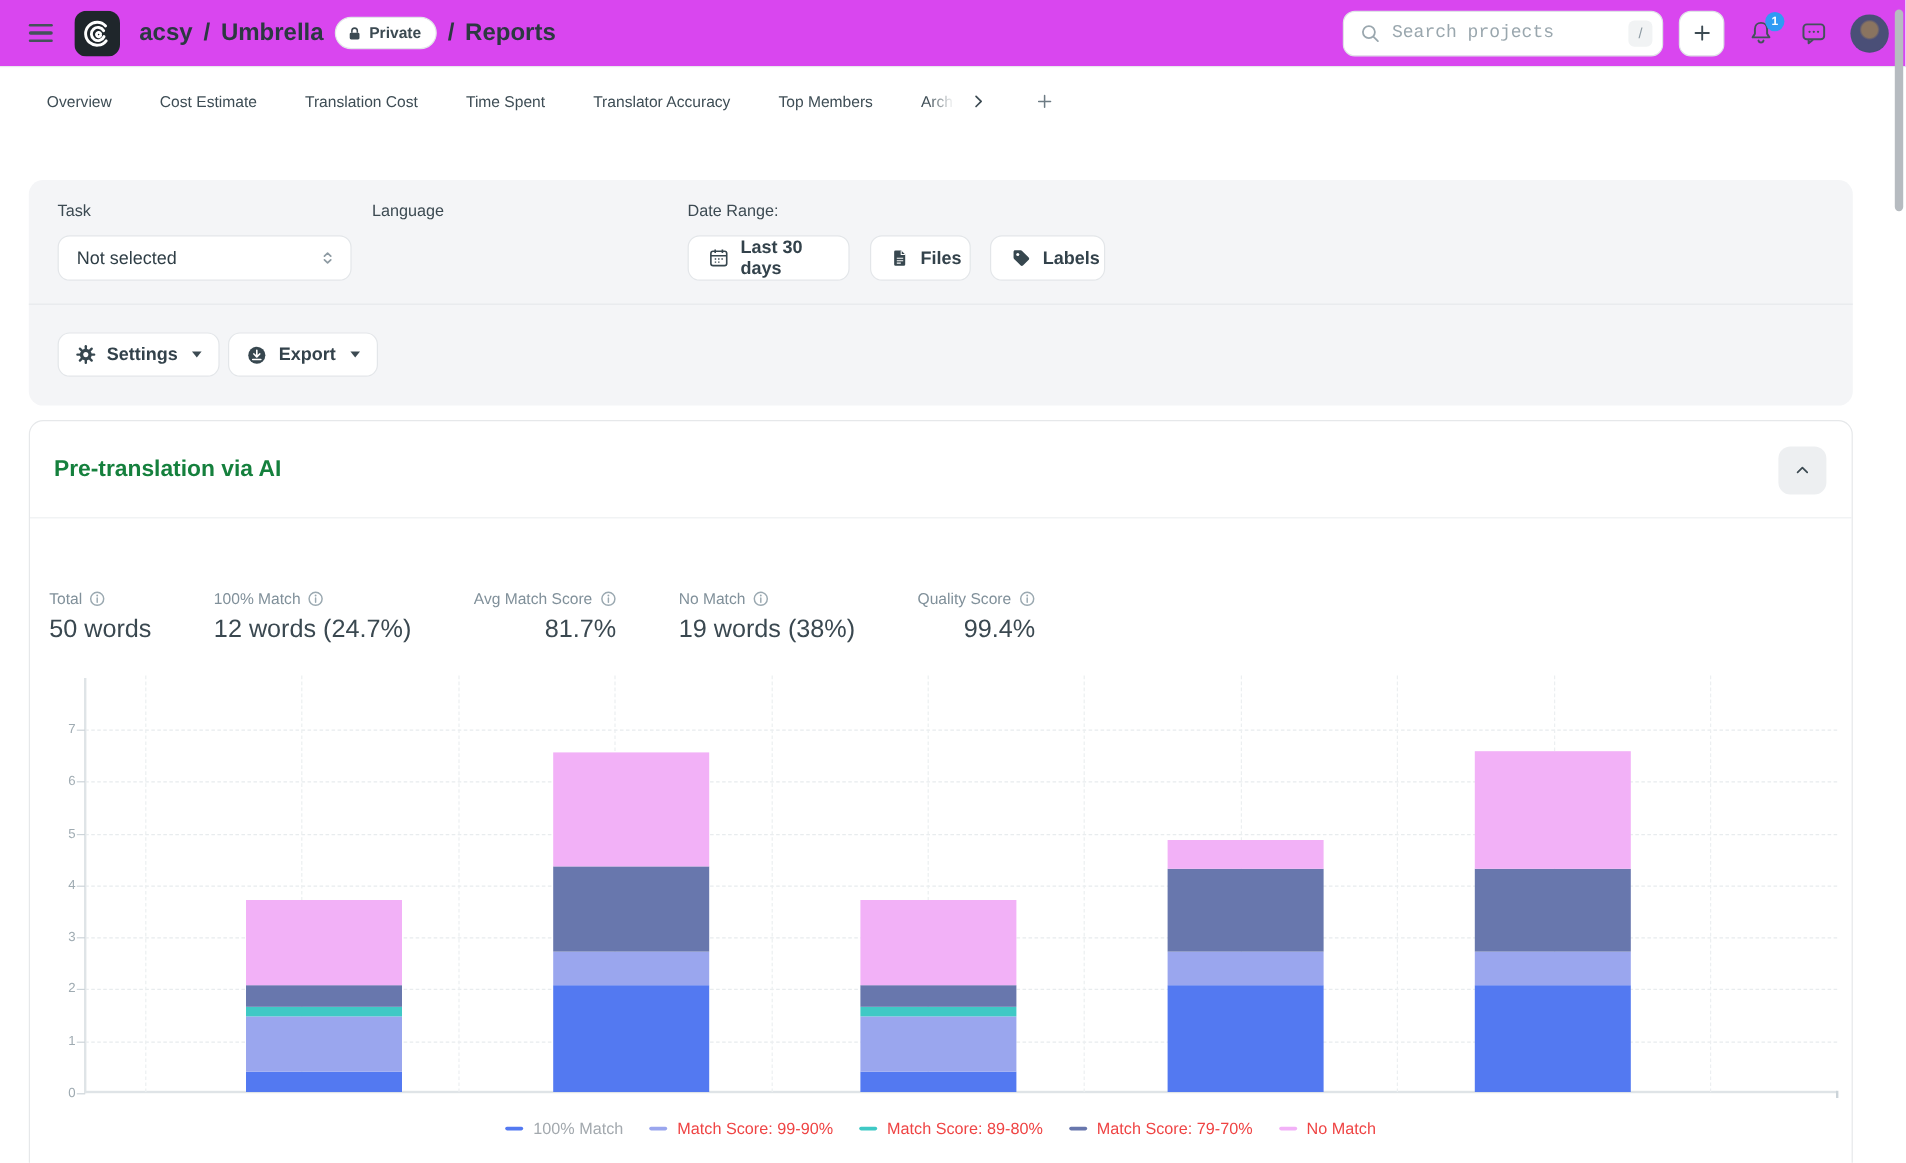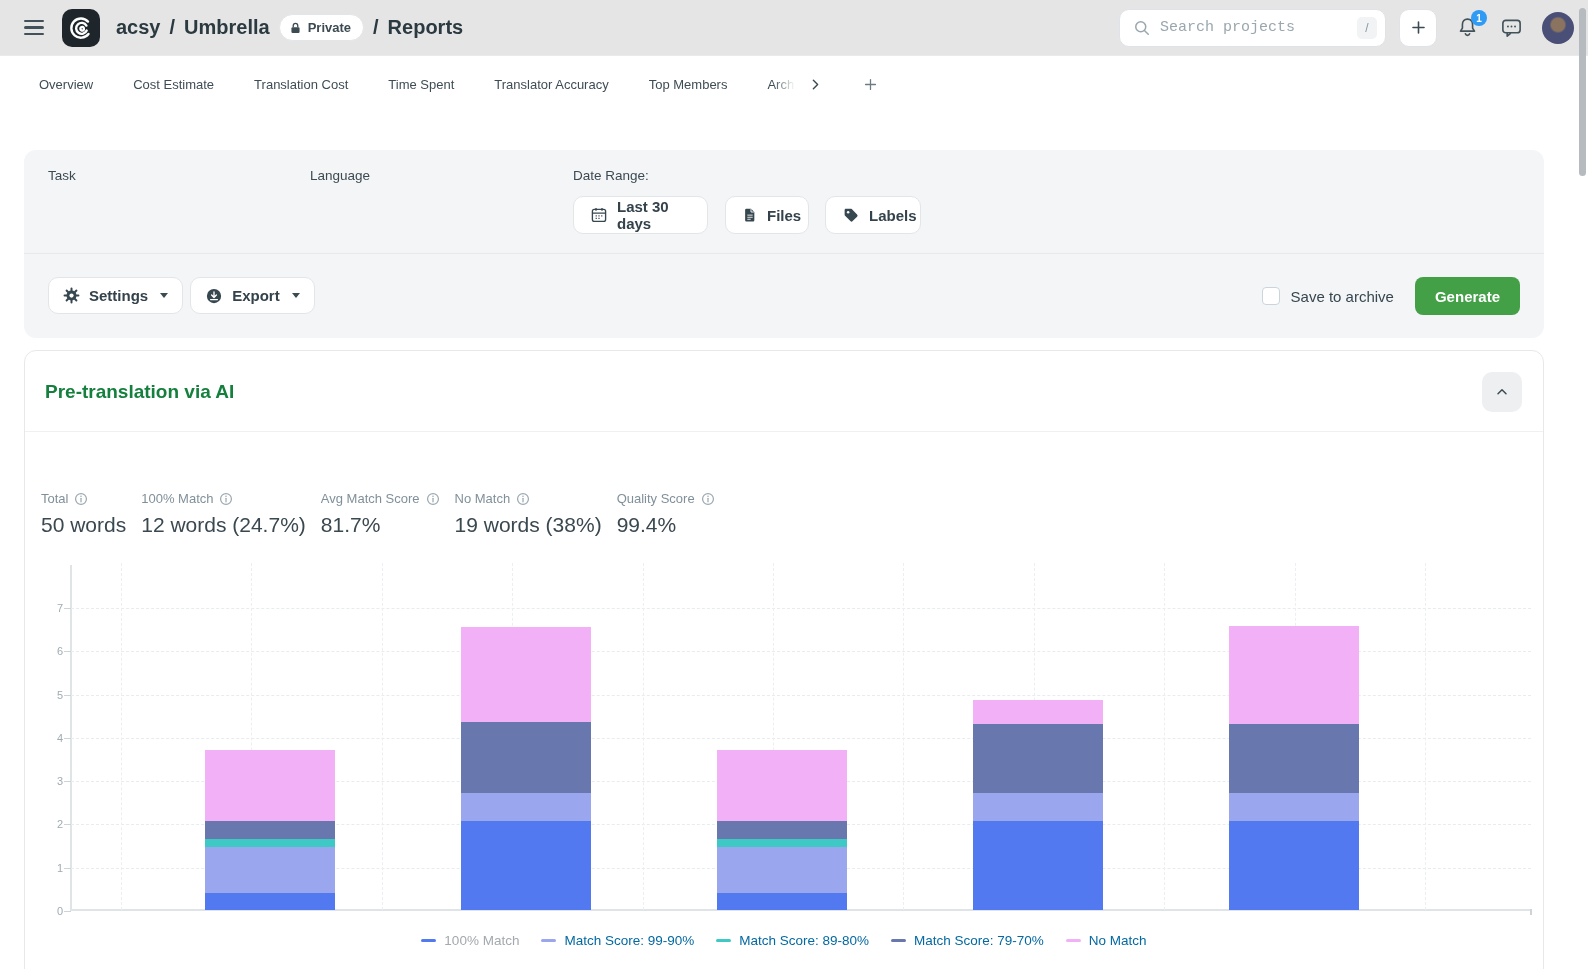--- a/index.html
+++ b/index.html
@@ -4,21 +4,21 @@
 <style>
   :root{
     --accent:#43a047; --tab-bg:#e7f3e8; --tab-green:#55a95c; --badge-blue:#2f9bf4;
     --ink:#37474f; --ink2:#3c4a52; --muted:#80909a; --line:#e8eaed; --ctl-border:#dfe3e7;
   }
   *{box-sizing:border-box;margin:0;padding:0;}
   html,body{width:1588px;height:969px;}
   body{position:relative;overflow:hidden;background:#fff;font-family:"Liberation Sans","DejaVu Sans",sans-serif;color:var(--ink);}
   svg{display:block;}
   
-  .header{position:absolute;top:0;left:0;width:1588px;height:56px;display:flex;align-items:center;padding:0 14px 0 24px;border-bottom:1px solid var(--line);background:#e5e5e5;}
+  .header{position:absolute;top:0;left:0;width:1588px;height:56px;display:flex;align-items:center;padding:0 14px 0 24px;border-bottom:1px solid var(--line);background:#d946ef;}
   .hamburger{width:20px;height:16px;display:flex;flex-direction:column;justify-content:space-between;cursor:pointer;margin-right:18px;}
   .hamburger i{display:block;height:2.4px;background:#43525a;border-radius:2px;}
   .logo{margin-right:16px;}
   .breadcrumb{display:flex;align-items:center;gap:9px;font-size:20px;font-weight:700;color:#2b3940;white-space:nowrap;}
   .bc-sep{color:#2b3940;font-weight:700;}
   .badge-private{display:inline-flex;align-items:center;gap:6px;height:27px;padding:0 12px 0 9px;border:1px solid #e2e6e9;border-radius:14px;background:#fff;font-size:13px;font-weight:700;color:#3c4a52;}
   .header-right{margin-left:auto;display:flex;align-items:center;}
   .searchbox{display:flex;align-items:center;width:267px;height:38px;border:1px solid var(--ctl-border);border-radius:10px;padding:0 8px 0 12px;background:#fff;}
   .searchbox input{flex:1;border:none;outline:none;font-size:15px;color:#3c4a52;margin-left:8px;font-family:Liberation Mono, monospace;background:transparent;}
   .searchbox input::placeholder{color:#9aa7ae;}
@@ -54,39 +54,39 @@
   .caret{width:0;height:0;border-left:4.5px solid transparent;border-right:4.5px solid transparent;border-top:5px solid #3c4a52;margin-left:3px;}
   .checkbox{width:18px;height:18px;border:1.5px solid #ccd4d9;border-radius:4px;background:#fff;cursor:pointer;}
   .save-label{font-size:15px;color:#37474f;margin-right:10px;}
   .generate-btn{height:38px;padding:0 20px;background:var(--accent);border:none;border-radius:8px;color:#fff;font-size:15px;font-weight:700;cursor:pointer;font-family:inherit;}
   
   .report-card{position:absolute;top:350px;left:24px;width:1520px;height:640px;background:#fff;border:1px solid #e6e8ea;border-radius:12px;}
   .card-title{position:absolute;top:30px;left:20px;font-size:19px;font-weight:700;color:#15803d;}
   .collapse-btn{position:absolute;top:21px;right:21px;width:40px;height:40px;border:none;border-radius:10px;background:#edeff1;display:flex;align-items:center;justify-content:center;cursor:pointer;}
   .card-divider{position:absolute;top:80px;left:0;width:100%;height:1px;background:#eef0f2;}
   .section-title{position:absolute;top:96px;left:16px;font-size:17.5px;font-weight:700;color:#2b3940;}
-  .stats-row{position:absolute;top:140px;left:16px;display:flex;gap:15px;}
+  .stats-row{position:absolute;top:140px;left:16px;display:flex;gap:52px;text-align:right;}
   .stat-label{display:flex;align-items:center;gap:6px;font-size:13px;color:var(--muted);}
   .stat-value{margin-top:7px;font-size:21px;font-weight:500;color:#3a4850;}
   .info{display:flex;}
   
   .chart-plot{position:absolute;top:212px;left:16px;width:1492px;height:348px;}
   .ytick{position:absolute;left:0;width:22px;text-align:right;font-size:11px;color:#9fabb2;line-height:14px;}
   .ytickmark{position:absolute;left:23px;width:7px;height:1px;background:#ccd4d9;}
   .hgrid{position:absolute;left:30px;right:2px;height:0;border-top:1.5px dashed #e8ecee;}
   .vgrid{position:absolute;top:0;height:347px;width:0;border-left:1.5px dashed #eceff1;}
   .yaxis{position:absolute;left:29px;top:2px;width:1.5px;height:346px;background:#dfe4e7;}
   .xaxis{position:absolute;left:30px;top:346px;width:1460px;height:2px;background:#dfe4e7;}
   .xaxis-endtick{position:absolute;left:1489px;top:346px;width:1.5px;height:6px;background:#ccd4d9;}
   .bar{position:absolute;bottom:1px;width:130px;height:348px;pointer-events:none;}
   .seg{position:absolute;left:0;width:100%;}
   .chart-legend{position:absolute;top:582px;left:0;width:100%;display:flex;justify-content:center;align-items:center;gap:22px;}
   .lg-item{display:flex;align-items:center;gap:8px;cursor:pointer;}
   .lg-dash{width:15px;height:3px;border-radius:2px;}
-  .lg-label{font-size:13.5px;color:#0369a1;}
+  .lg-label{font-size:13.5px;color:#ef4444;}
   .lg-label.dim{color:#a3a9ae;}
   
   .page-scrollbar{position:absolute;top:8px;right:2px;width:7px;height:168px;border-radius:4px;background:#b6bbc0;}
 </style>
 </head>
 <body>
 
 <div class="header">
   <div class="hamburger">
       <i></i>
@@ -177,20 +177,28 @@
           <path d="M12 5v14M5 12h14" stroke="#6d7b84" stroke-width="1.8" stroke-linecap="round"></path>
         </svg></span>
   </button>
 </div>
 
 <div class="filter-card">
   <div class="f-label" style="left:24px">Task</div>
   <div class="f-label" style="left:286px">Language</div>
   <div class="f-label" style="left:549px">Date Range:</div>
 
+  <div class="f-ctl f-select" style="left:24px;width:245px">
+    <span>Not selected</span>
+    <span>
+        <svg width="14" height="14" viewBox="0 0 16 16">
+          <path d="m5 6.3 3-3 3 3M5 9.7l3 3 3-3" fill="none" stroke="#8e9ba3" stroke-width="1.6" stroke-linecap="round" stroke-linejoin="round"></path>
+        </svg>
+      </span>
+  </div>
   <div class="f-ctl f-btn" style="left:549px;width:135px">
     <span>
         <svg width="18" height="18" viewBox="0 0 24 24">
           <rect x="3.2" y="4.5" width="17.6" height="16" rx="2.5" fill="none" stroke="#37474f" stroke-width="1.8"></rect>
           <path d="M8 2.6v3.8M16 2.6v3.8M3.2 9.5h17.6" stroke="#37474f" stroke-width="1.8"></path>
           <path d="M7.5 13.2h1.6M11.2 13.2h1.6M14.9 13.2h1.6M7.5 16.6h1.6M11.2 16.6h1.6" stroke="#37474f" stroke-width="1.6"></path>
         </svg>
       </span>
     <span>Last 30 days</span>
   </div>
@@ -238,25 +246,20 @@
           <svg width="18" height="18" viewBox="0 0 24 24">
             <circle cx="12" cy="12" r="9.5" fill="#37474f"></circle>
             <path d="M12 6.5v7M8.8 10.6 12 13.9l3.2-3.3M7.5 16.8h9" stroke="#fff" stroke-width="1.8" fill="none" stroke-linecap="round" stroke-linejoin="round"></path>
           </svg>
         </span>
       <span>Export</span>
       <span class="caret"></span>
     </div>
   </div>
 
-  <div class="row3-right">
-    <div class="checkbox"></div>
-    <span class="save-label">Save to archive</span>
-    <button class="generate-btn">Generate</button>
-  </div>
 </div>
 
 <div class="report-card">
   <div class="card-title">Pre-translation via AI</div>
   <button class="collapse-btn">
     <span>
         <svg width="16" height="16" viewBox="0 0 24 24">
           <path d="m6 14.5 6-6 6 6" fill="none" stroke="#3c4a52" stroke-width="2.2" stroke-linecap="round" stroke-linejoin="round"></path>
         </svg>
       </span>

